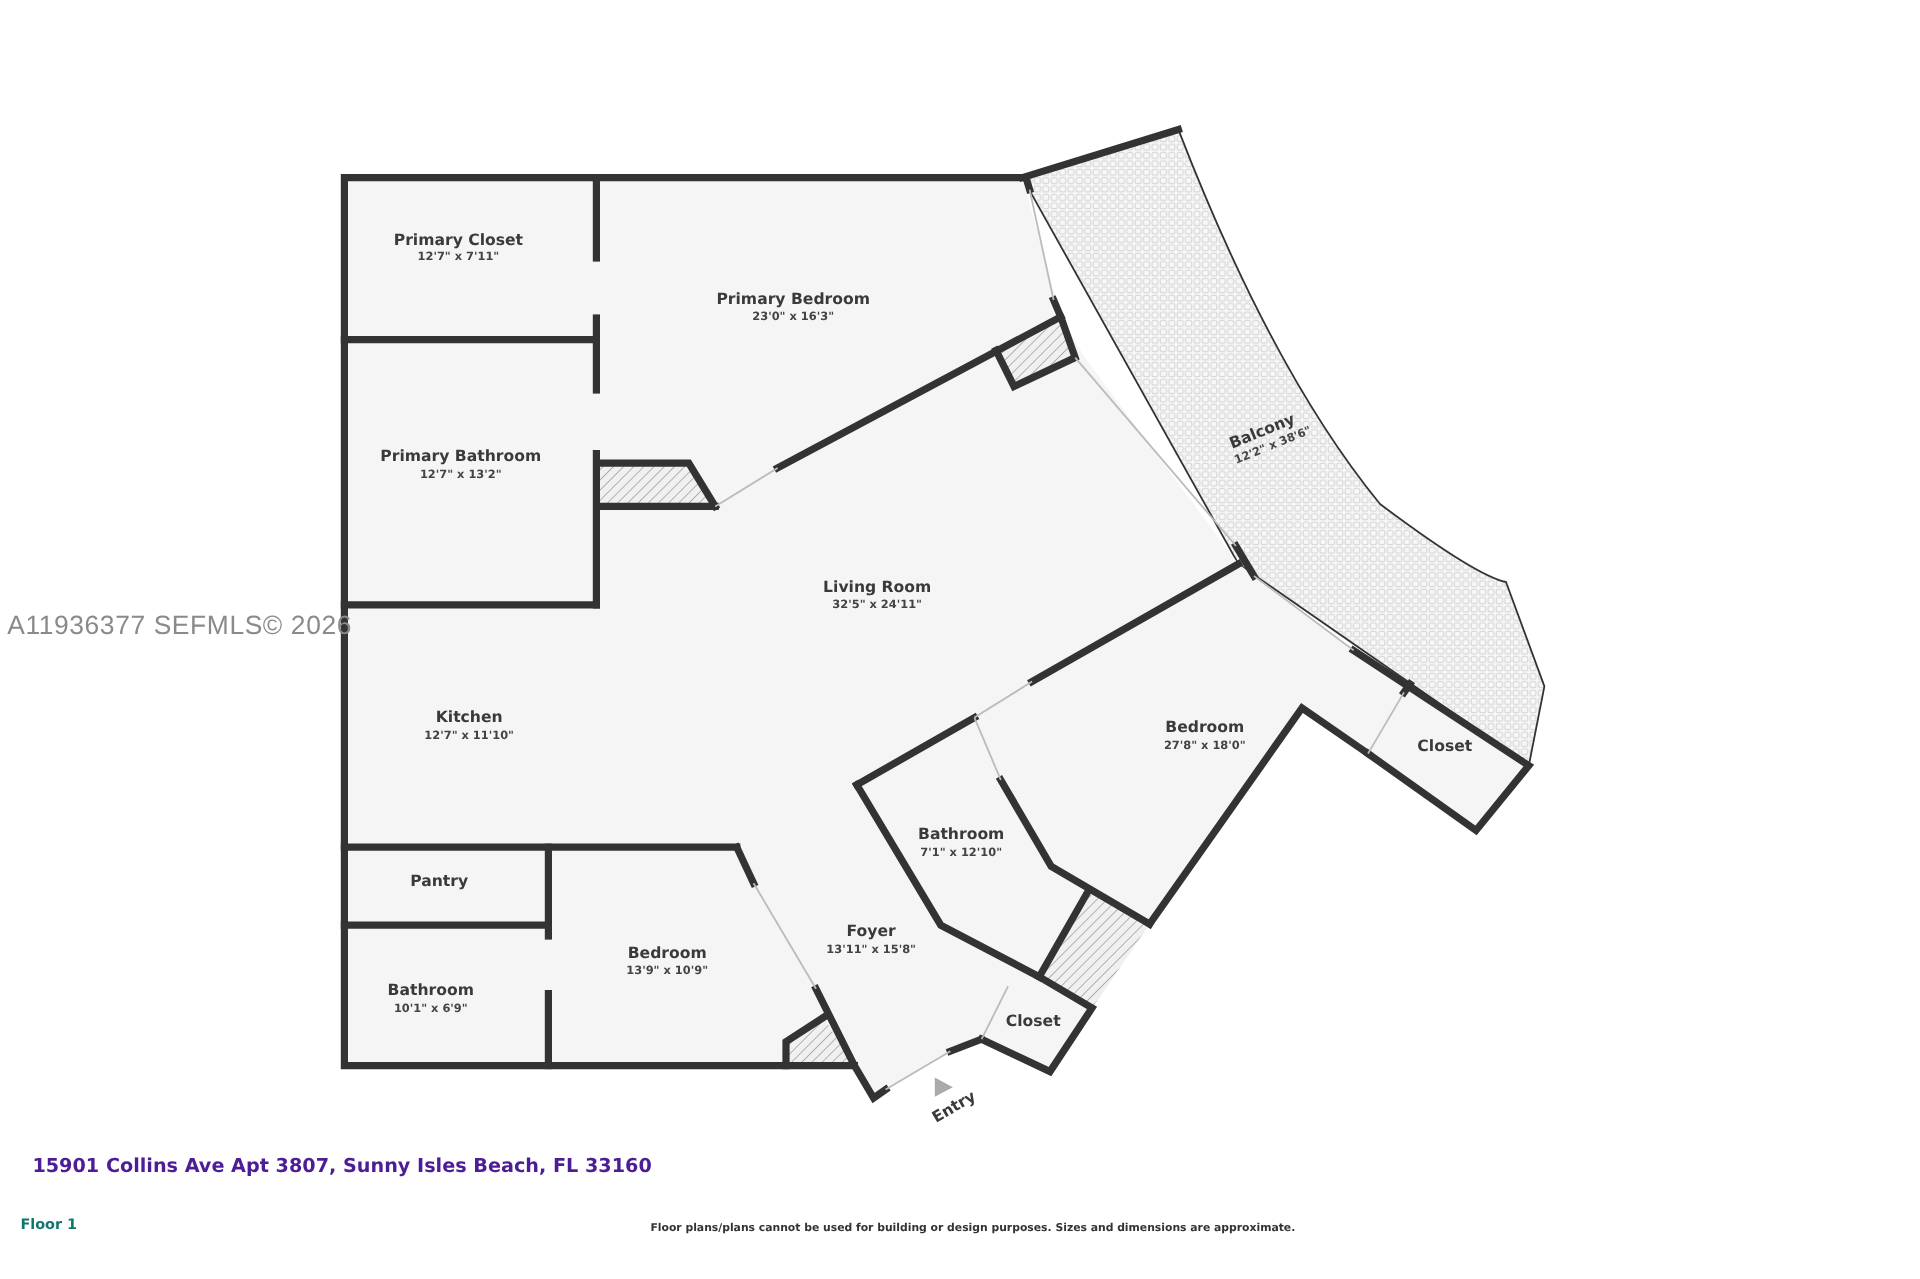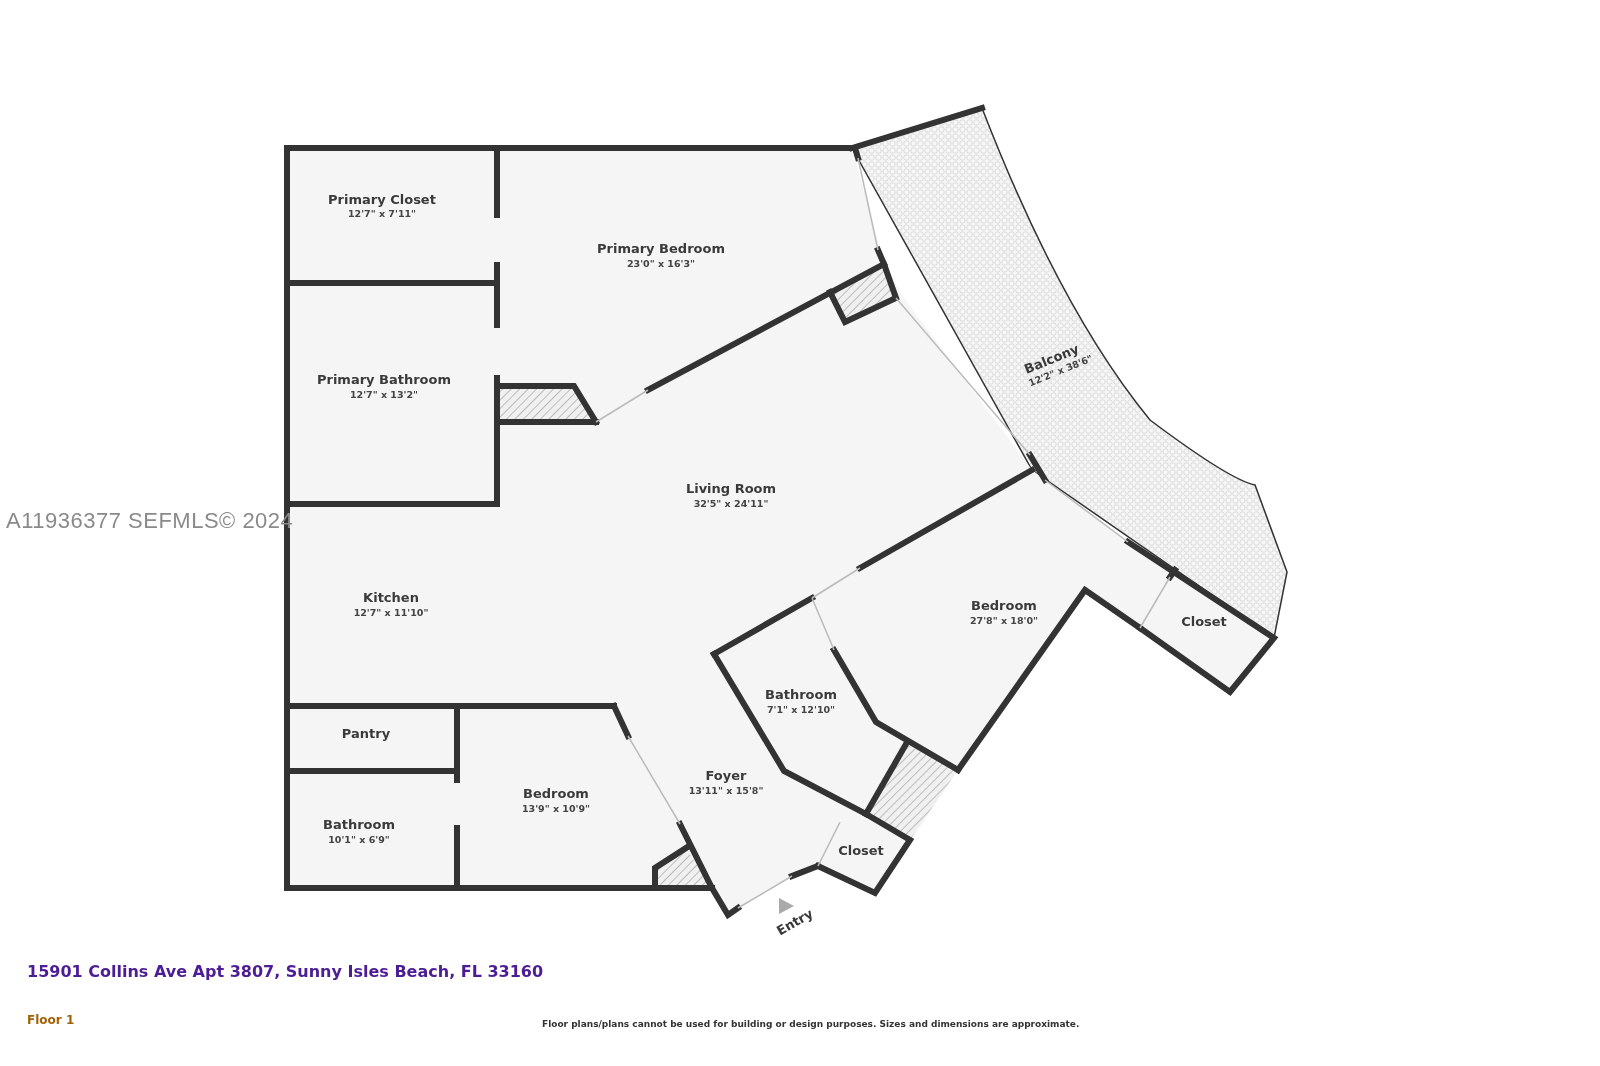--- a/index.html
+++ b/index.html
@@ -1,21 +1,21 @@
 <!DOCTYPE html>
 <html><head>
 <meta charset="utf-8">
 <style>
   html, body { margin:0; padding:0; background:#ffffff; }
   body { width:1600px; height:1066px; position:relative; overflow:hidden; font-family:"DejaVu Sans", sans-serif; }
   #plan { position:absolute; left:0; top:0; width:1600px; height:1066px; }
   .room-name { font-family:"DejaVu Sans", sans-serif; font-weight:bold; font-size:13px; fill:#3a3a3a; text-anchor:middle; }
   .room-dim { font-family:"DejaVu Sans", sans-serif; font-weight:bold; font-size:9.5px; fill:#444; text-anchor:middle; }
   .footer-addr { position:absolute; left:27px; top:962px; font-size:16px; font-weight:bold; color:#4c1d95; }
-  .footer-floor { position:absolute; left:27px; top:1013px; font-size:12px; font-weight:bold; color:#a16207; }
+  .footer-floor { position:absolute; left:17px; top:1013px; font-size:12px; font-weight:bold; color:#0f766e; }
   .footer-disc { position:absolute; left:542px; top:1019px; font-size:9px; font-weight:bold; color:#333; }
   .watermark { position:absolute; left:6px; top:508px; font-family:"Liberation Sans", sans-serif; font-size:22px; color:#8a8a8a; letter-spacing:0.5px; }
 </style>
 </head>
 <body>
 
 <svg id="plan" viewBox="0 0 1600 1066" xmlns="http://www.w3.org/2000/svg">
   <defs>
     <pattern id="dots" width="7" height="7" patternUnits="userSpaceOnUse">
       <rect width="7" height="7" fill="#f7f7f7"></rect>
@@ -144,16 +144,16 @@
   </g>
   <g>
     <text class="room-name" x="359" y="829">Bathroom</text>
     <text class="room-dim" x="359" y="843">10'1" x 6'9"</text>
   </g>
   <g>
     <text class="room-name" x="861" y="855">Closet</text>
   </g>
 </svg>
 
-<div class="watermark">A11936377  SEFMLS© 2024</div>
+<div class="watermark">A11936377  SEFMLS© 2026</div>
 <div class="footer-addr">15901 Collins Ave Apt 3807, Sunny Isles Beach, FL 33160</div>
 <div class="footer-floor">Floor 1</div>
 <div class="footer-disc">Floor plans/plans cannot be used for building or design purposes. Sizes and dimensions are approximate.</div>
 
 </body></html>

